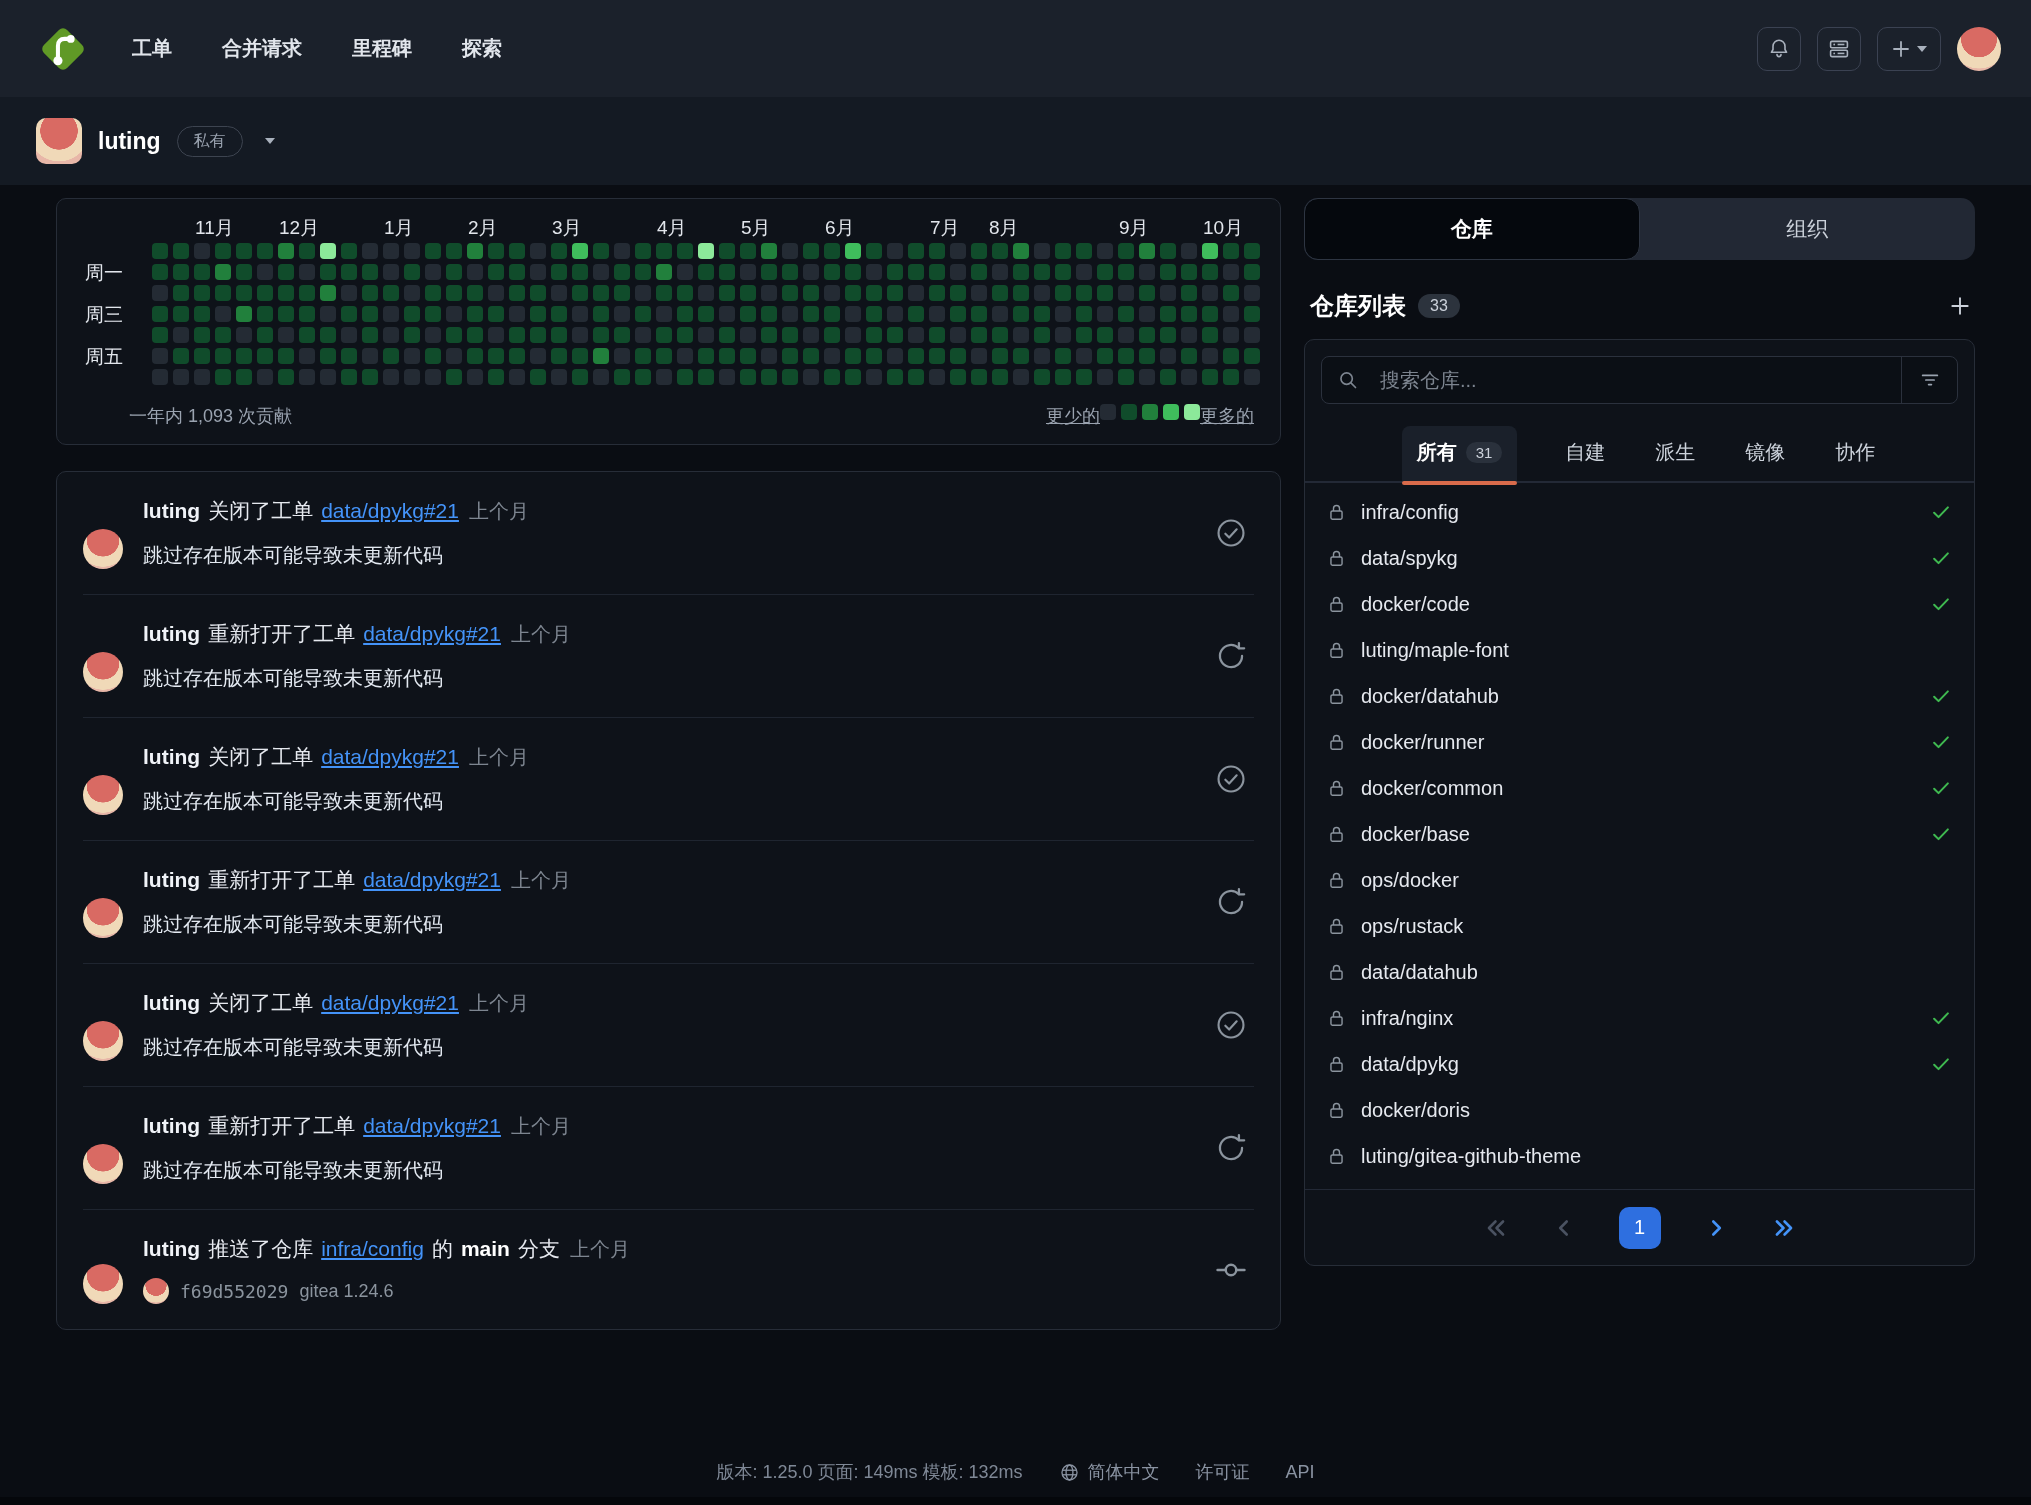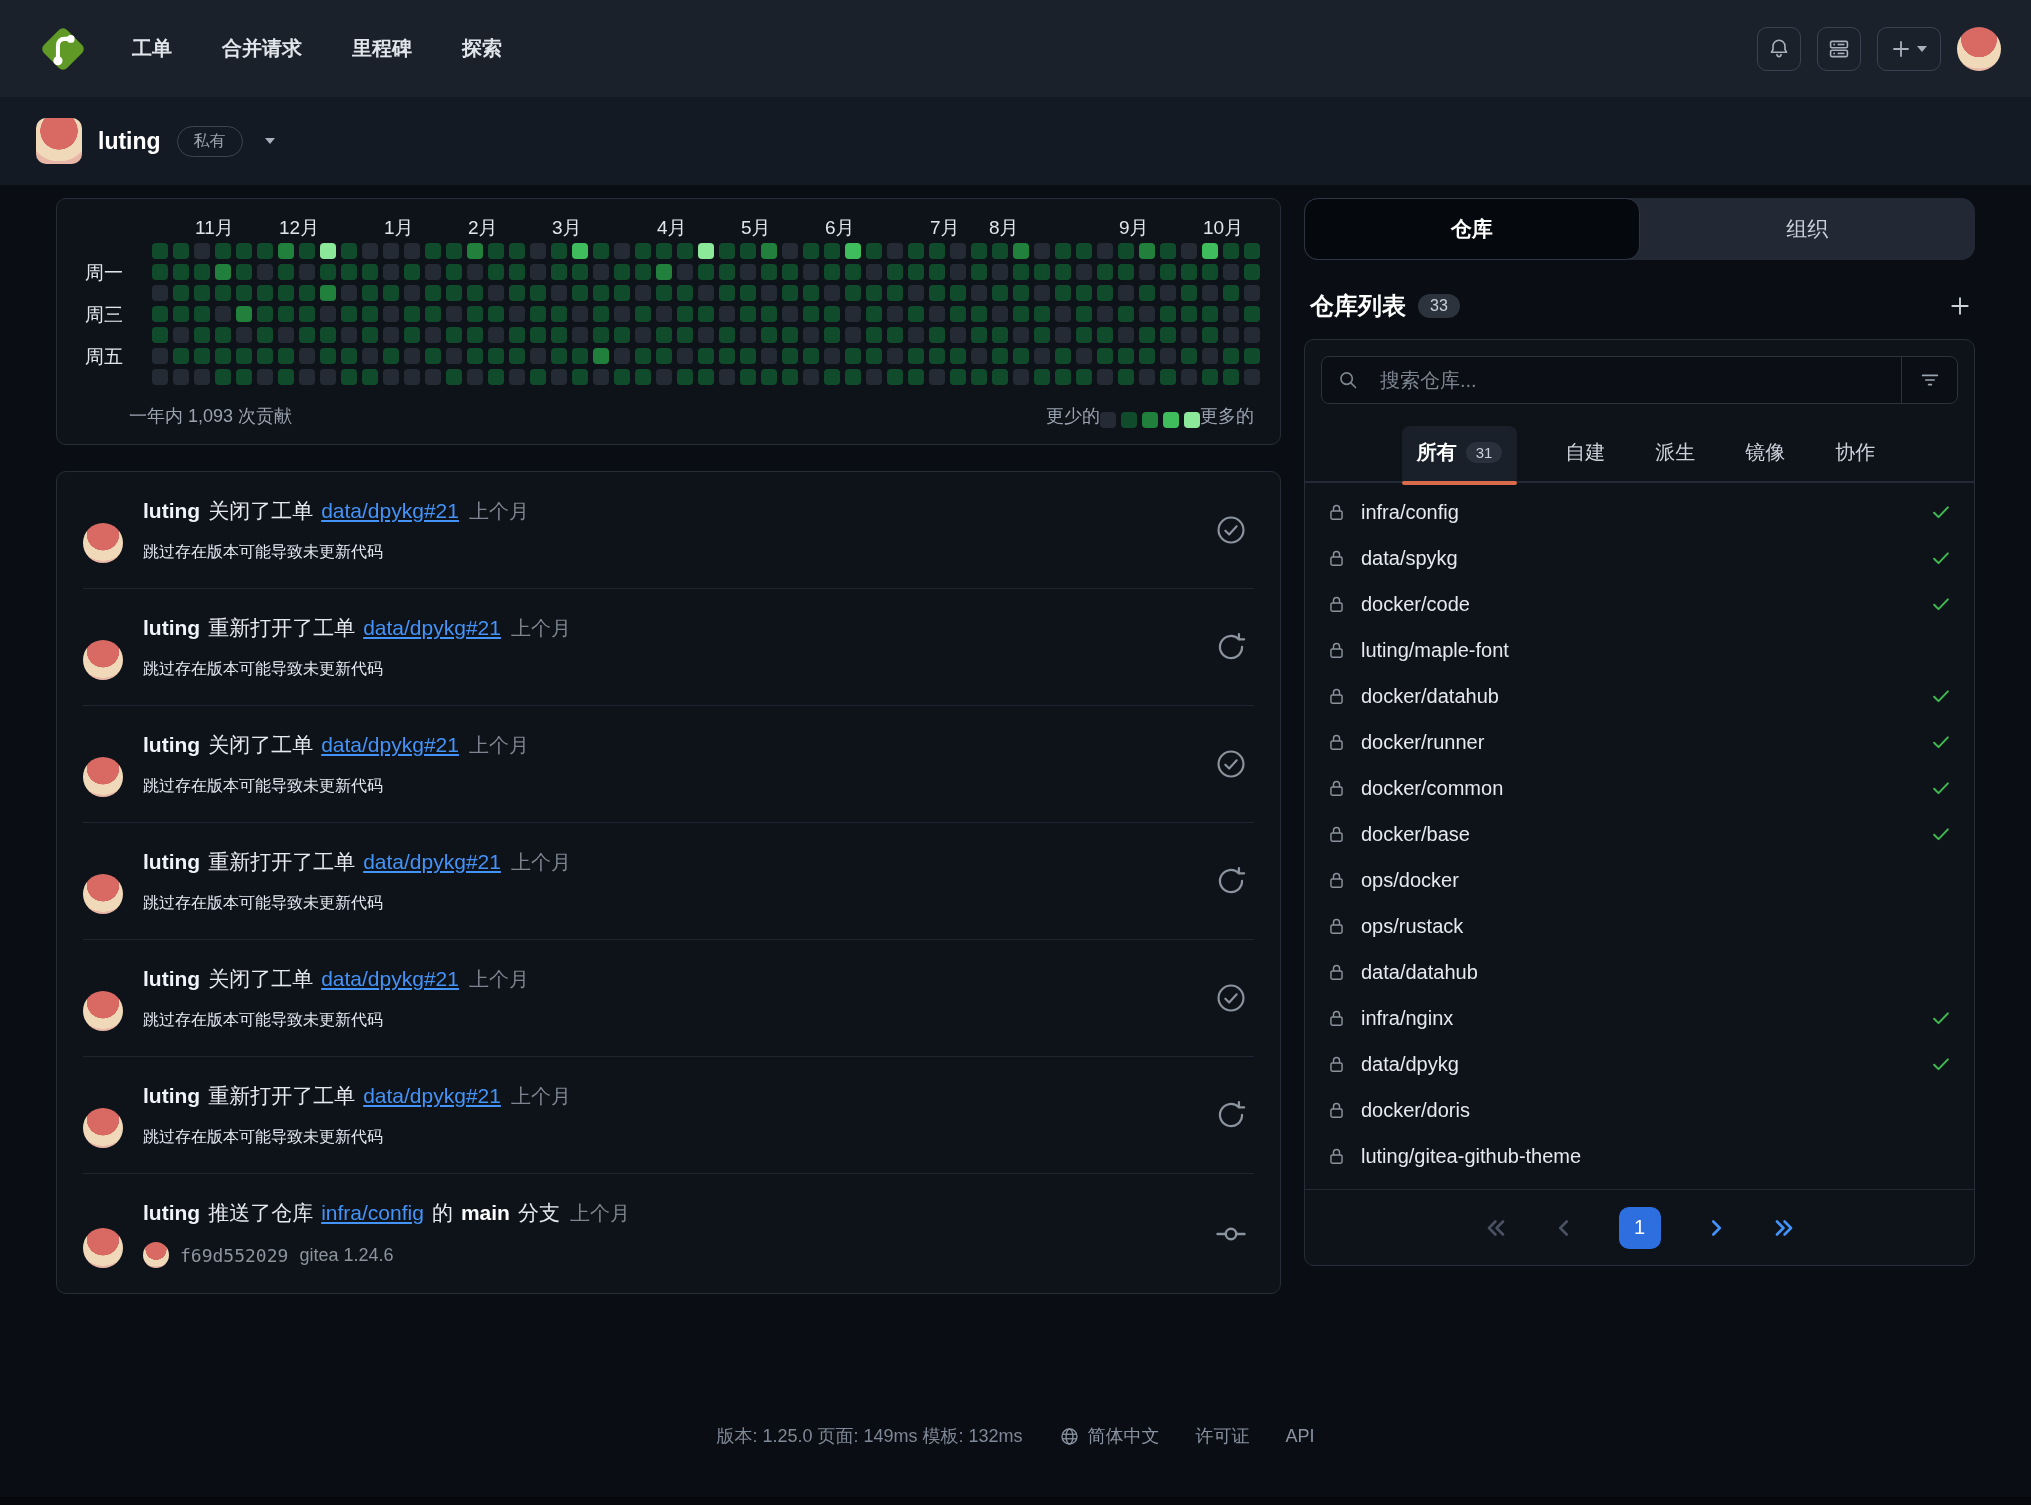--- a/index.html
+++ b/index.html
@@ -40,36 +40,36 @@
   
   .heatmap-card { padding:16px 20px 16px 28px; }
   .hm-months { position:relative; height:28px; margin-left:72px; font-size:19px; color:#e2e6ec; }
   .hm-months span { position:absolute; top:0; }
   .hm-body { display:flex; }
   .hm-days { width:72px; display:grid; grid-template-rows:repeat(7,21px); font-size:19px; color:#e2e6ec; }
   .hm-days div { line-height:18px; }
   .hm-grid { display:grid; grid-auto-flow:column; grid-template-rows:repeat(7,16px); grid-auto-columns:16px; gap:5px; }
   .hm-cell { width:16px; height:16px; border-radius:4px; }
   .hm-footer { display:flex; align-items:center; margin-top:14px; padding-left:44px; color:#9aa3b0; font-size:18px; }
-  .hm-legend { margin-left:auto; display:flex; align-items:flex-end; margin-right:6px; }
+  .hm-legend { margin-left:auto; display:flex; align-items:flex-start; margin-right:6px;text-decoration:underline; }
   .hm-legend .hm-cell { border-radius:4px; }
 
   
   .feed-card { padding:0 26px; }
   .feed-item { display:flex; padding:25px 0; border-bottom:1px solid #1f2530; align-items:flex-end; }
   .feed-item:last-child { border-bottom:none; }
   .feed-avatar { width:40px; height:40px; flex:none; }
   .feed-main { margin-left:20px; }
   .feed-title { font-size:21px; color:#e6e9ef; }
   .feed-title .actor { font-weight:600; color:#f0f3f8; margin-right:4px; cursor:pointer; }
   .feed-title .txt { margin:0 4px; }
   .feed-title .link { color:#4493f8; text-decoration:underline; margin:0 4px; cursor:pointer; }
   .feed-title .branch { font-weight:bold; color:#fff; margin:0 4px; }
   .feed-title .time { color:#7d8590; font-size:20px; margin-left:6px; }
-  .feed-body { margin-top:17px; font-size:16px; color:#e4eaf2; }
+  .feed-body { margin-top:17px; font-size:20px; color:#e4eaf2; }
   .feed-commit { margin-top:15px; display:flex; align-items:center; gap:11px; }
   .feed-commit .mini-avatar { width:26px; height:26px; }
   .feed-commit .hash { font-family:"DejaVu Sans Mono","Liberation Mono",monospace; font-size:18px; color:#8b949e; cursor:pointer; }
   .feed-commit .msg { font-size:18px; color:#8b949e; }
   .feed-icon { margin-left:auto; align-self:center; color:#8b949e; padding-right:6px; }
 
   
   .seg-tabs { display:grid; grid-template-columns:1fr 1fr; background:#222834; border-radius:14px; height:62px; }
   .seg-tab { display:flex; align-items:center; justify-content:center; font-size:21px; color:#ccd2db; cursor:pointer; }
   .seg-tab.active { background:#05080d; border:1px solid #2e3542; border-radius:14px; font-weight:bold; color:#fff; }

